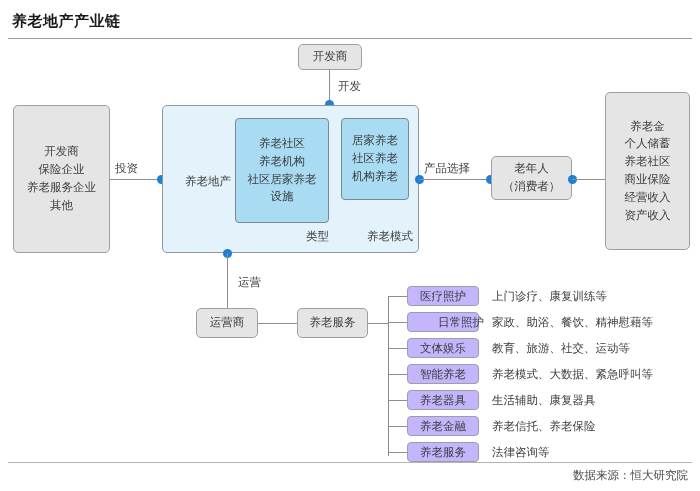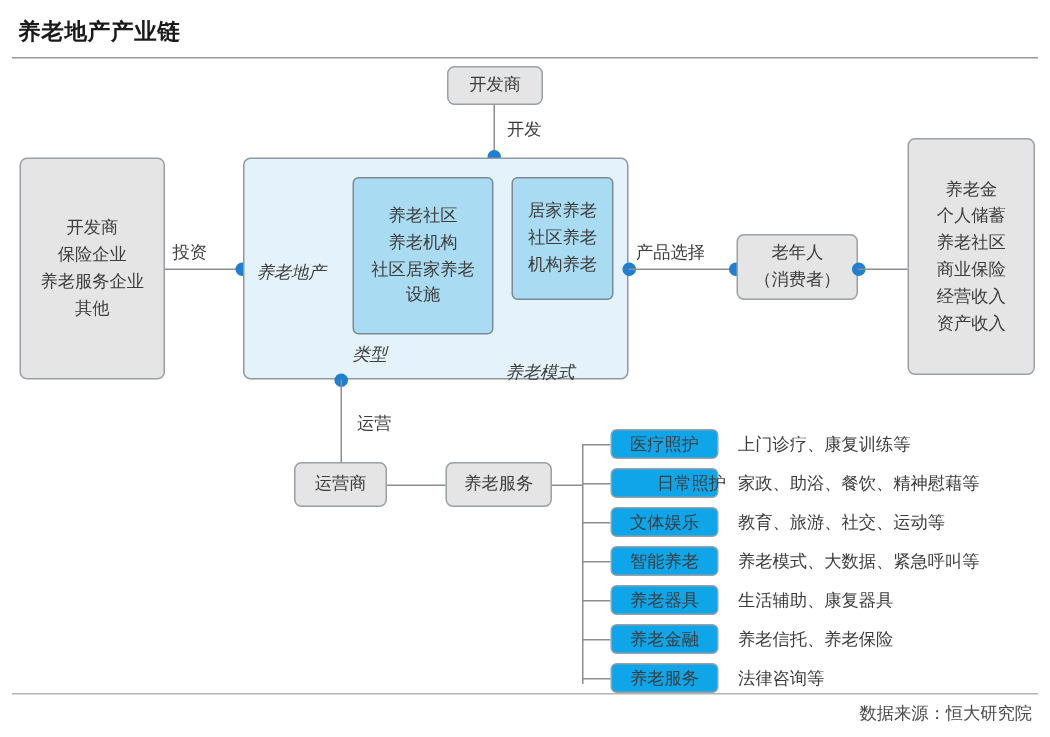--- a/index.html
+++ b/index.html
@@ -57,30 +57,29 @@
   .vline{position:absolute;width:1px;background:#8e8e8e;}
   .dot{
     position:absolute;width:9px;height:9px;border-radius:50%;
     background:#1f7fd0;
   }
   .edge-label{
     position:absolute;font-size:11.5px;color:#3c3c3c;white-space:nowrap;
   }
   .group-label{
     position:absolute;font-size:11.5px;color:#3c3c3c;white-space:nowrap;
-    text-align:left;
-    font-style:italic;
+    text-align:right;
   }
 
   
   .svc-box{
     position:absolute;box-sizing:border-box;
     width:72px;height:20px;left:407px;
     border:1px solid #9aa0a6;border-radius:4px;
-    background:#0ea5e9;
+    background:#c4b5fd;
     display:flex;align-items:center;justify-content:center;
     font-size:11.5px;color:#3c3c3c;white-space:nowrap;
   }
   .svc-desc{
     position:absolute;left:492px;
     font-size:11.5px;color:#3c3c3c;white-space:nowrap;
     height:20px;display:flex;align-items:center;
   }
   .stack-line{white-space:nowrap;}
 </style>
@@ -118,21 +117,21 @@
       <span class="box-line">社区居家养老</span>
       <span class="box-line">设施</span>
     </div>
     <span class="group-label" style="left:72px;top:122px;width:94px;">类型</span>
 
     <div class="box inner" style="left:178px;top:12px;width:68px;height:82px;">
       <span class="box-line">居家养老</span>
       <span class="box-line">社区养老</span>
       <span class="box-line">机构养老</span>
     </div>
-    <span class="group-label" style="left:174px;top:122px;width:76px;margin-top:12px;">养老模式</span>
+    <span class="group-label" style="left:174px;top:122px;width:76px;">养老模式</span>
   </div>
 
   <div class="dot" style="left:415px;top:175px;"></div>
   <div class="hline" style="left:419px;top:179px;width:72px;"></div>
   <div class="edge-label" style="left:424px;top:161px;">产品选择</div>
   <div class="dot" style="left:486px;top:175px;"></div>
 
   <div class="box plain" style="left:491px;top:156px;width:81px;height:44px;">
     <span class="box-line">老年人</span>
     <span class="box-line">（消费者）</span>

